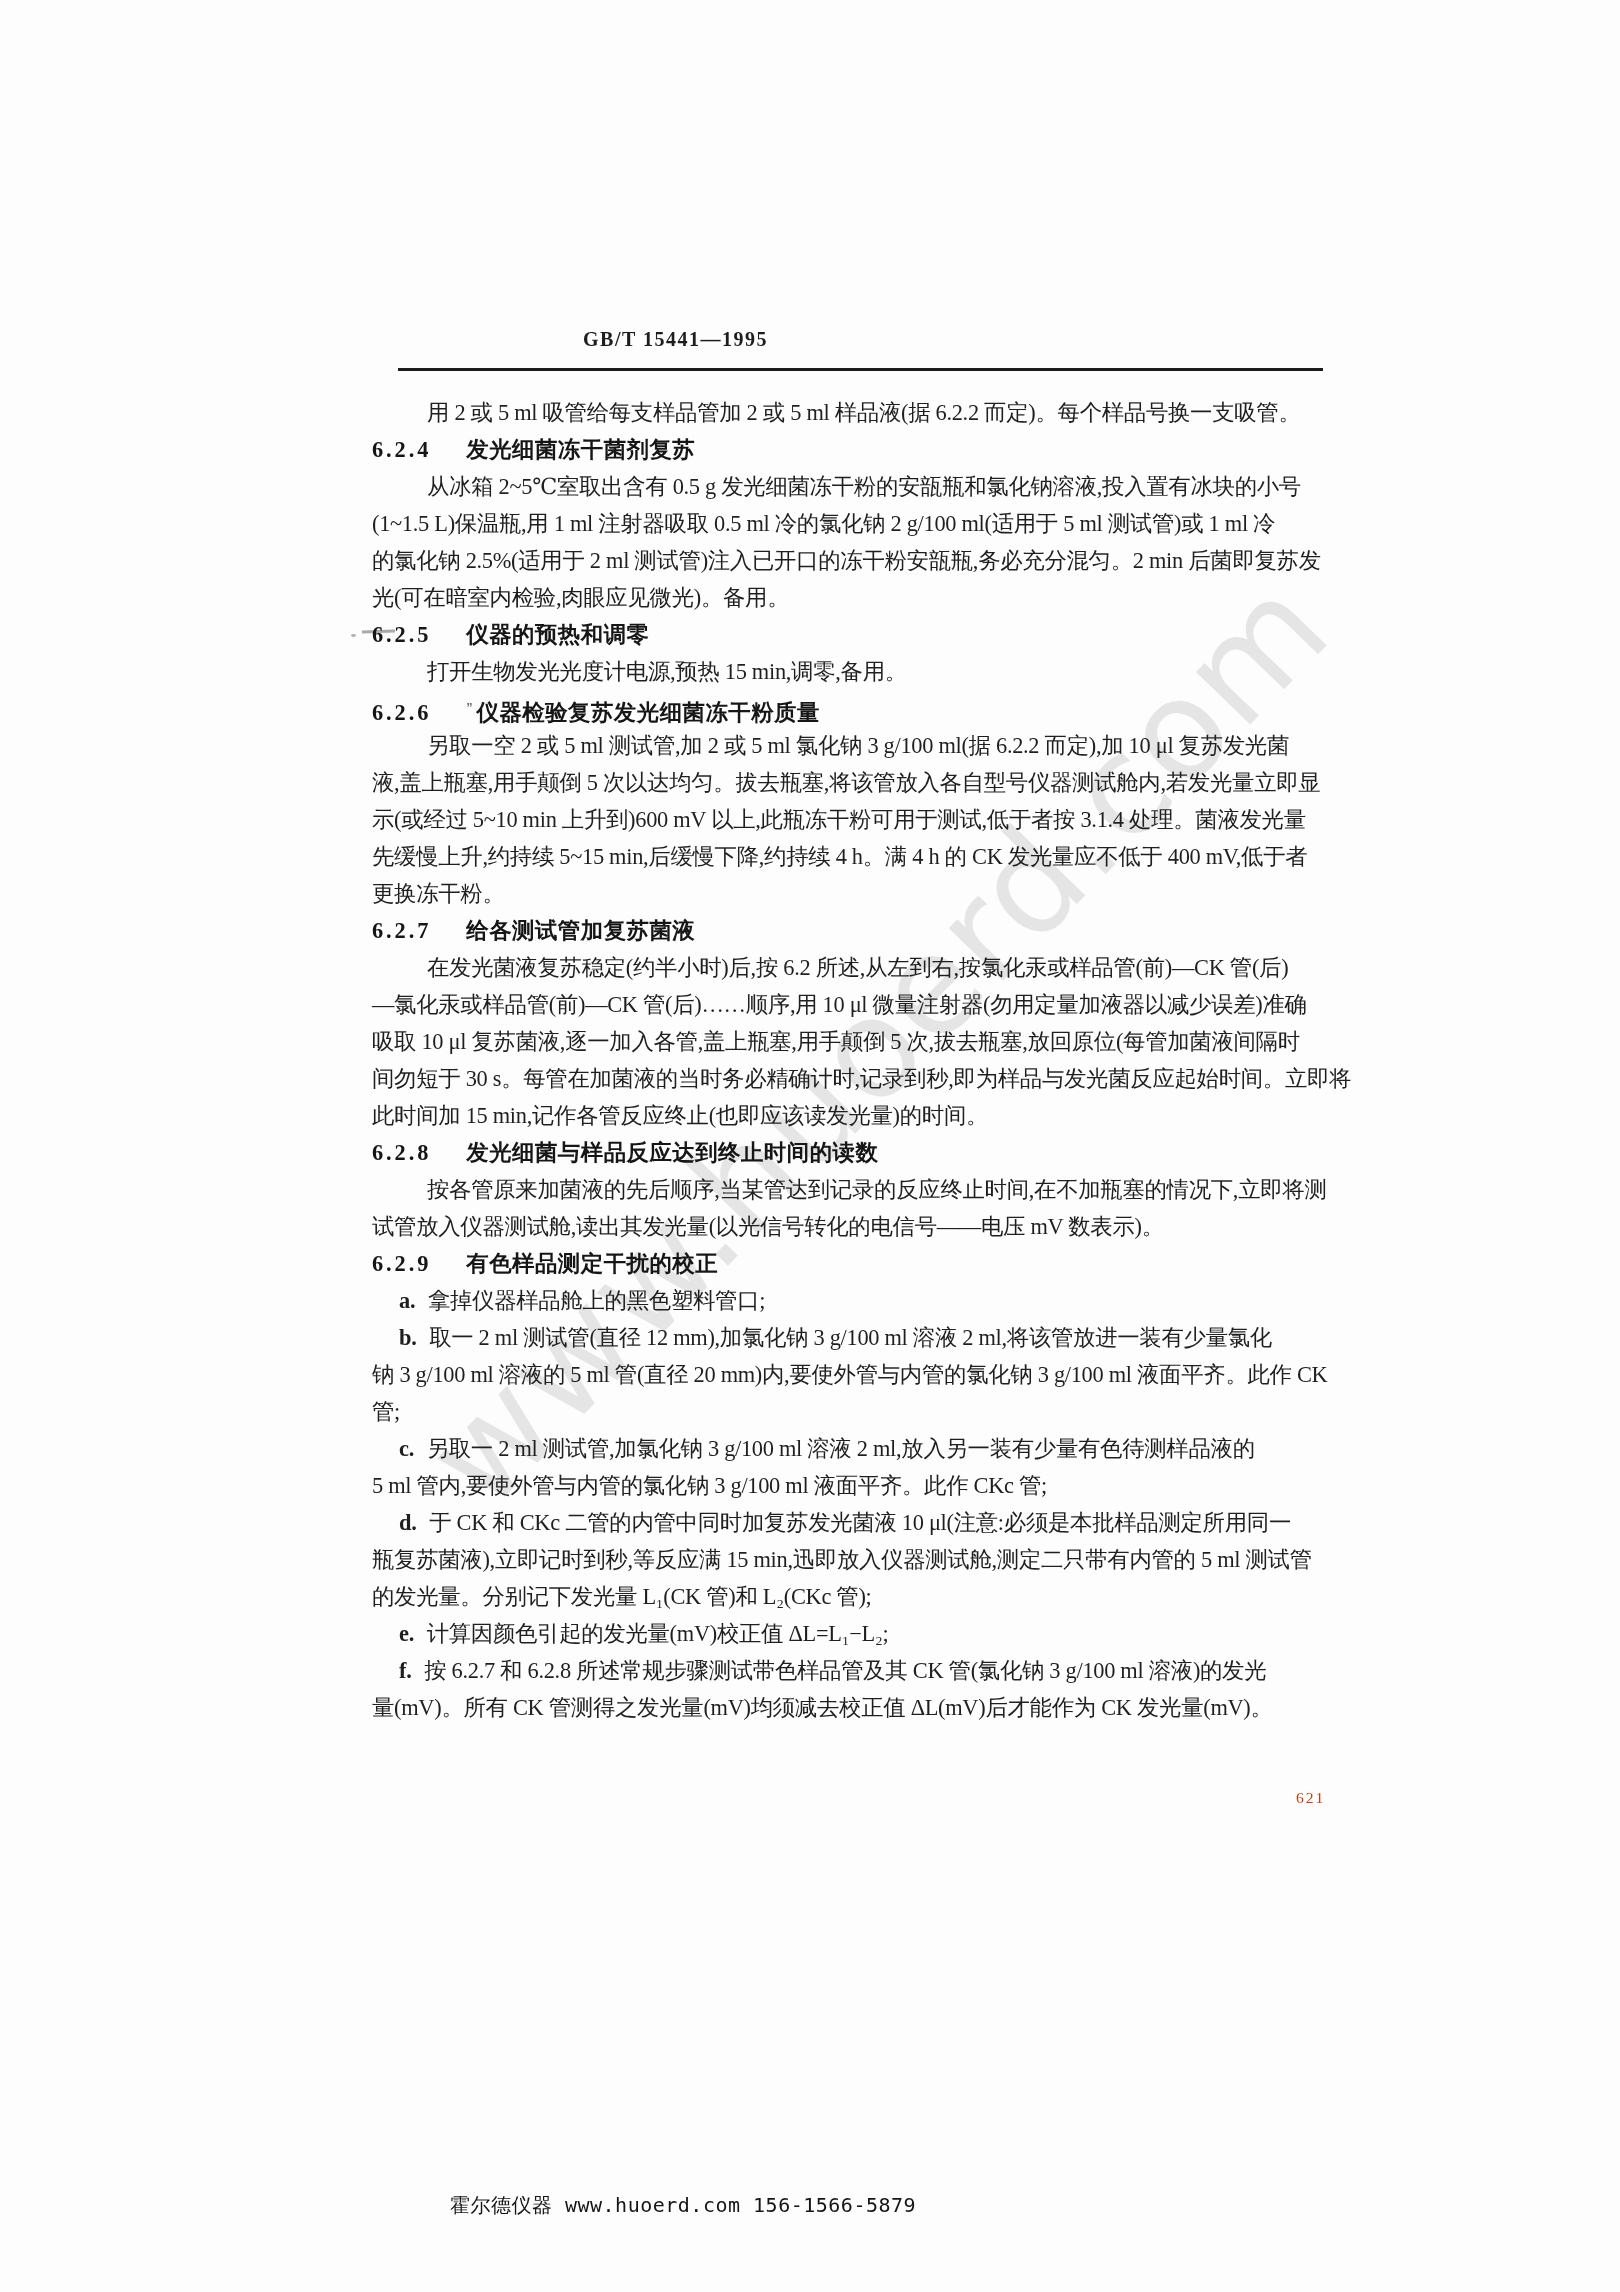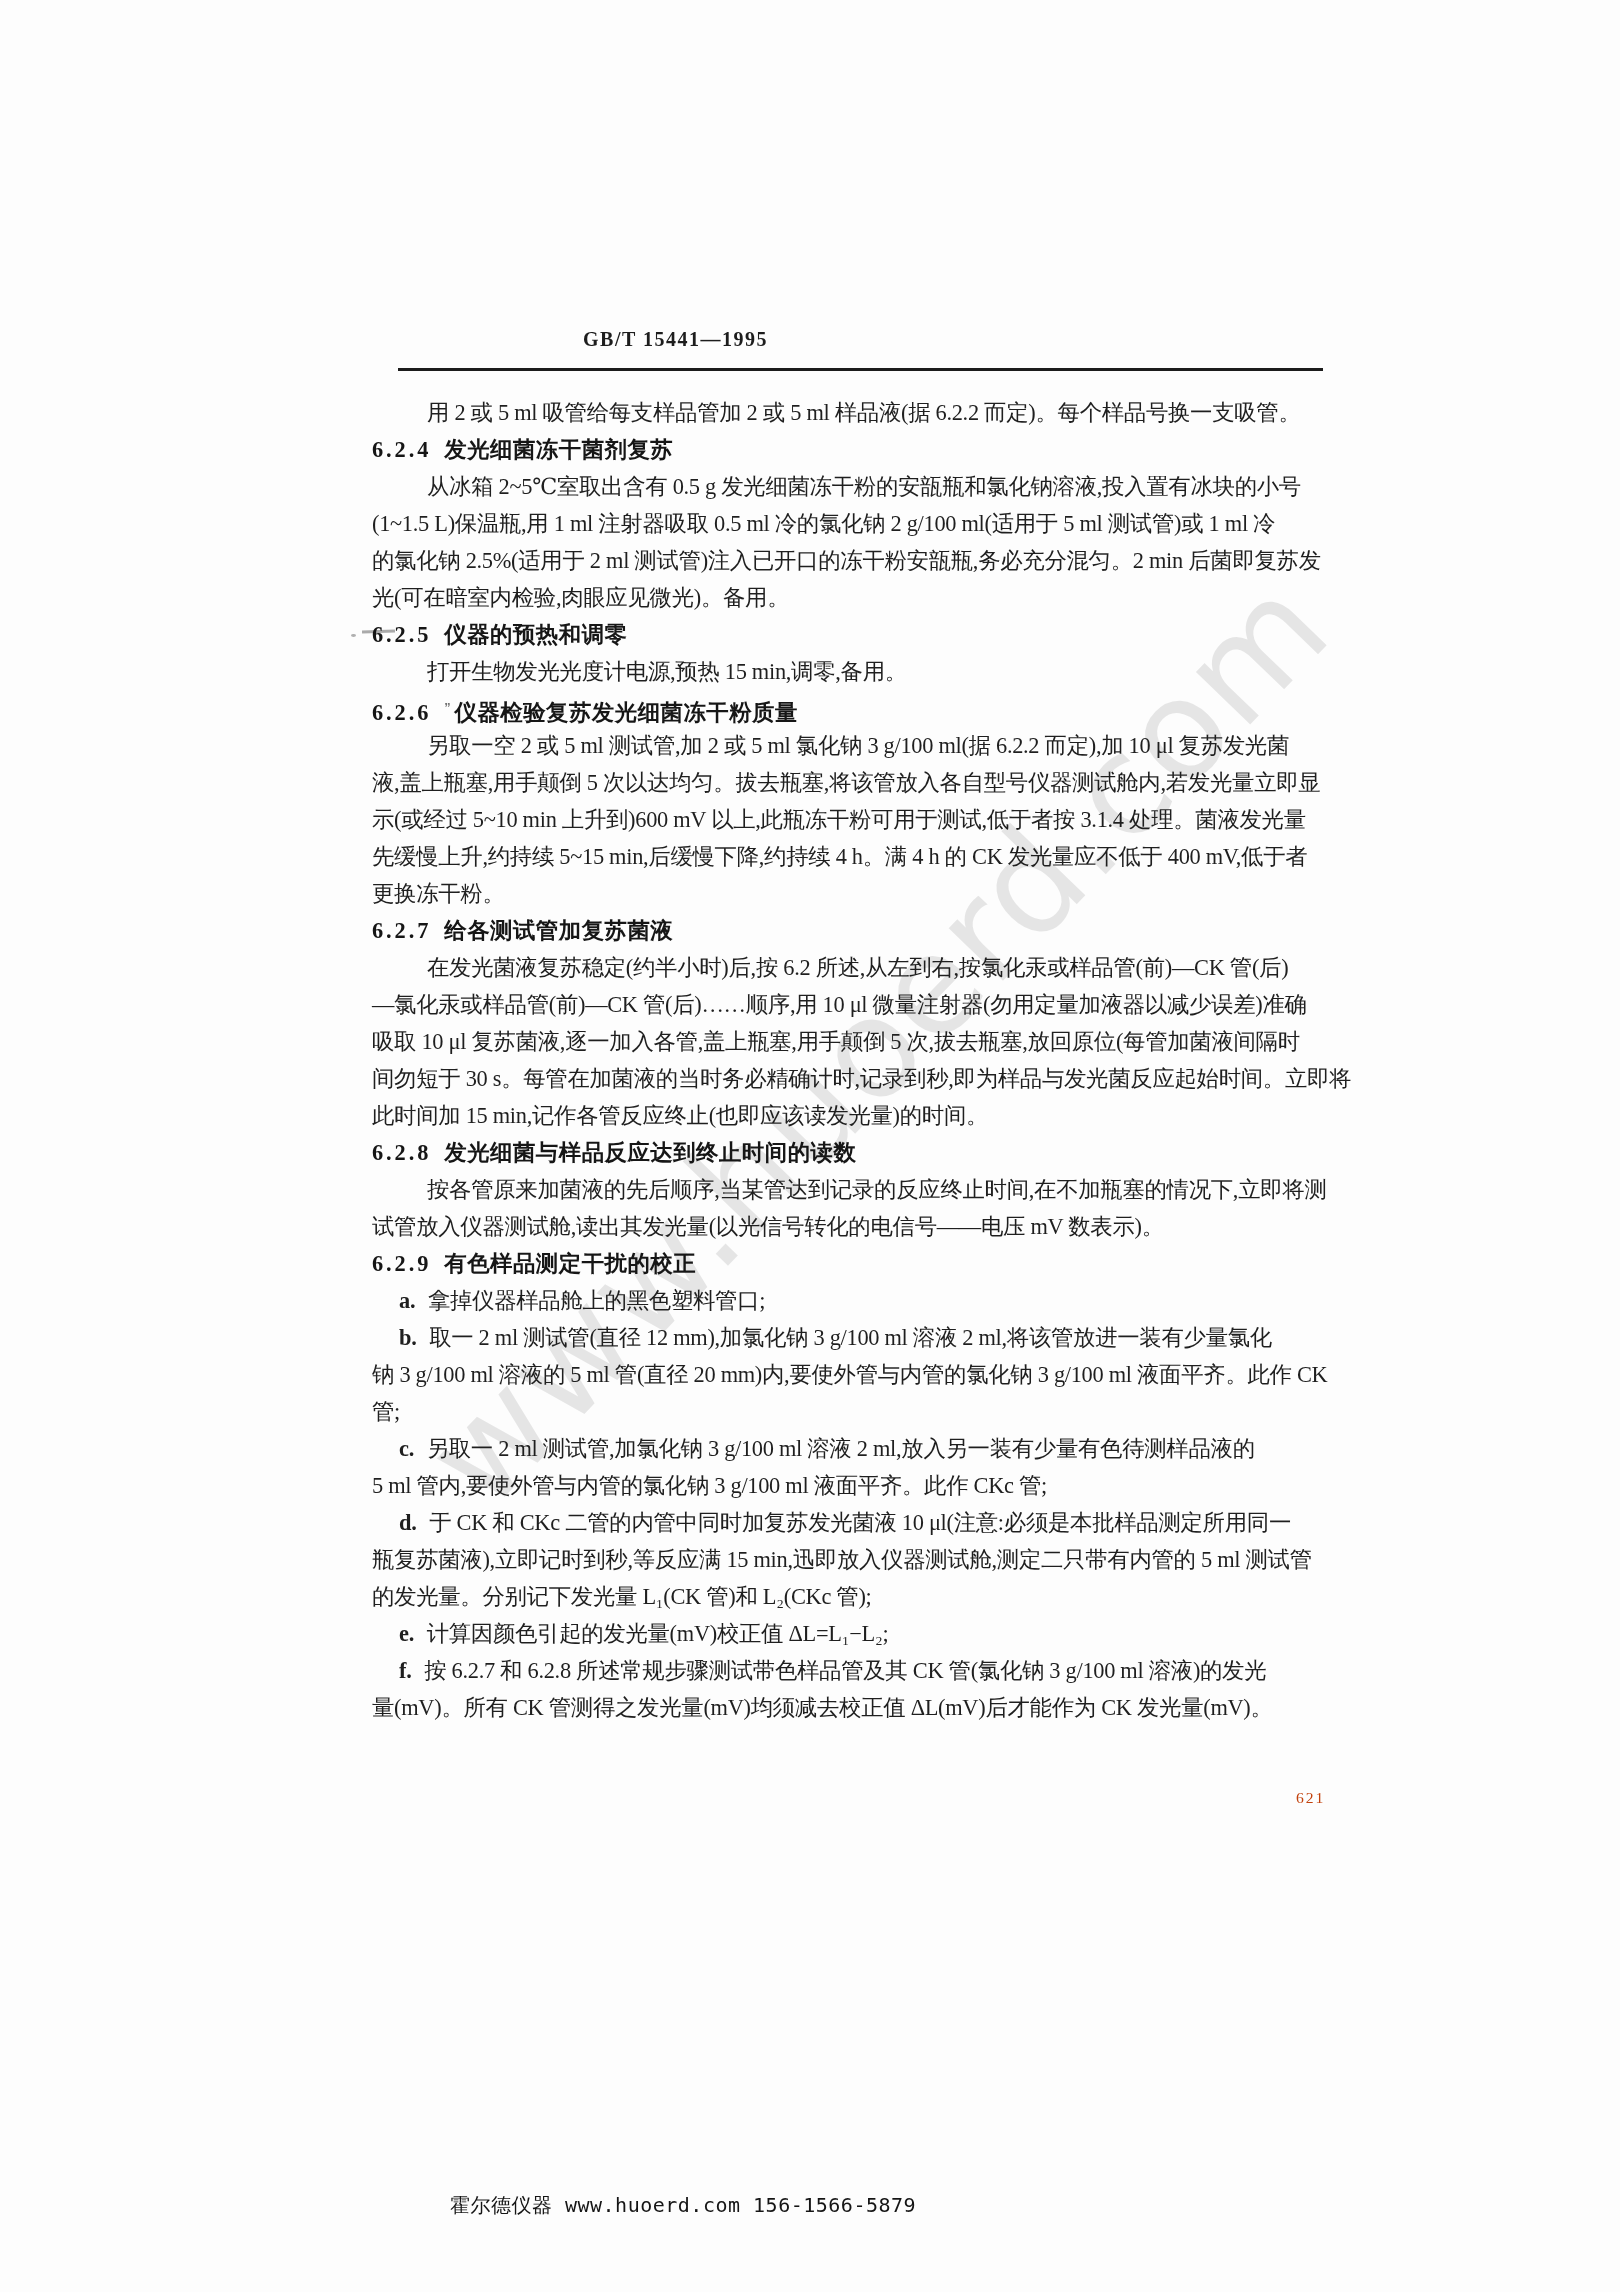--- a/index.html
+++ b/index.html
@@ -37,21 +37,21 @@
     white-space:nowrap;
   }
   .line.indent{padding-left:55px;}
   .line.item{padding-left:27px;}
   .line.heading{
     font-family:"Liberation Sans","DejaVu Sans",sans-serif;
     font-weight:700;letter-spacing:0.5px;color:#161616;
   }
   .num{
     font-family:"Liberation Serif","DejaVu Serif",serif;
-    font-weight:700;letter-spacing:2.9px;margin-right:13px;
+    font-weight:700;letter-spacing:2.9px;margin-right:35px;
   }
   .sup-mark{
     font-size:12.7px;color:#6f6f6f;vertical-align:super;
     margin:0 3.9px 0 0;letter-spacing:0;
   }
   .letter{
     font-weight:700;margin-right:12.7px;
     font-family:"Liberation Serif","DejaVu Serif",serif;
   }
   

